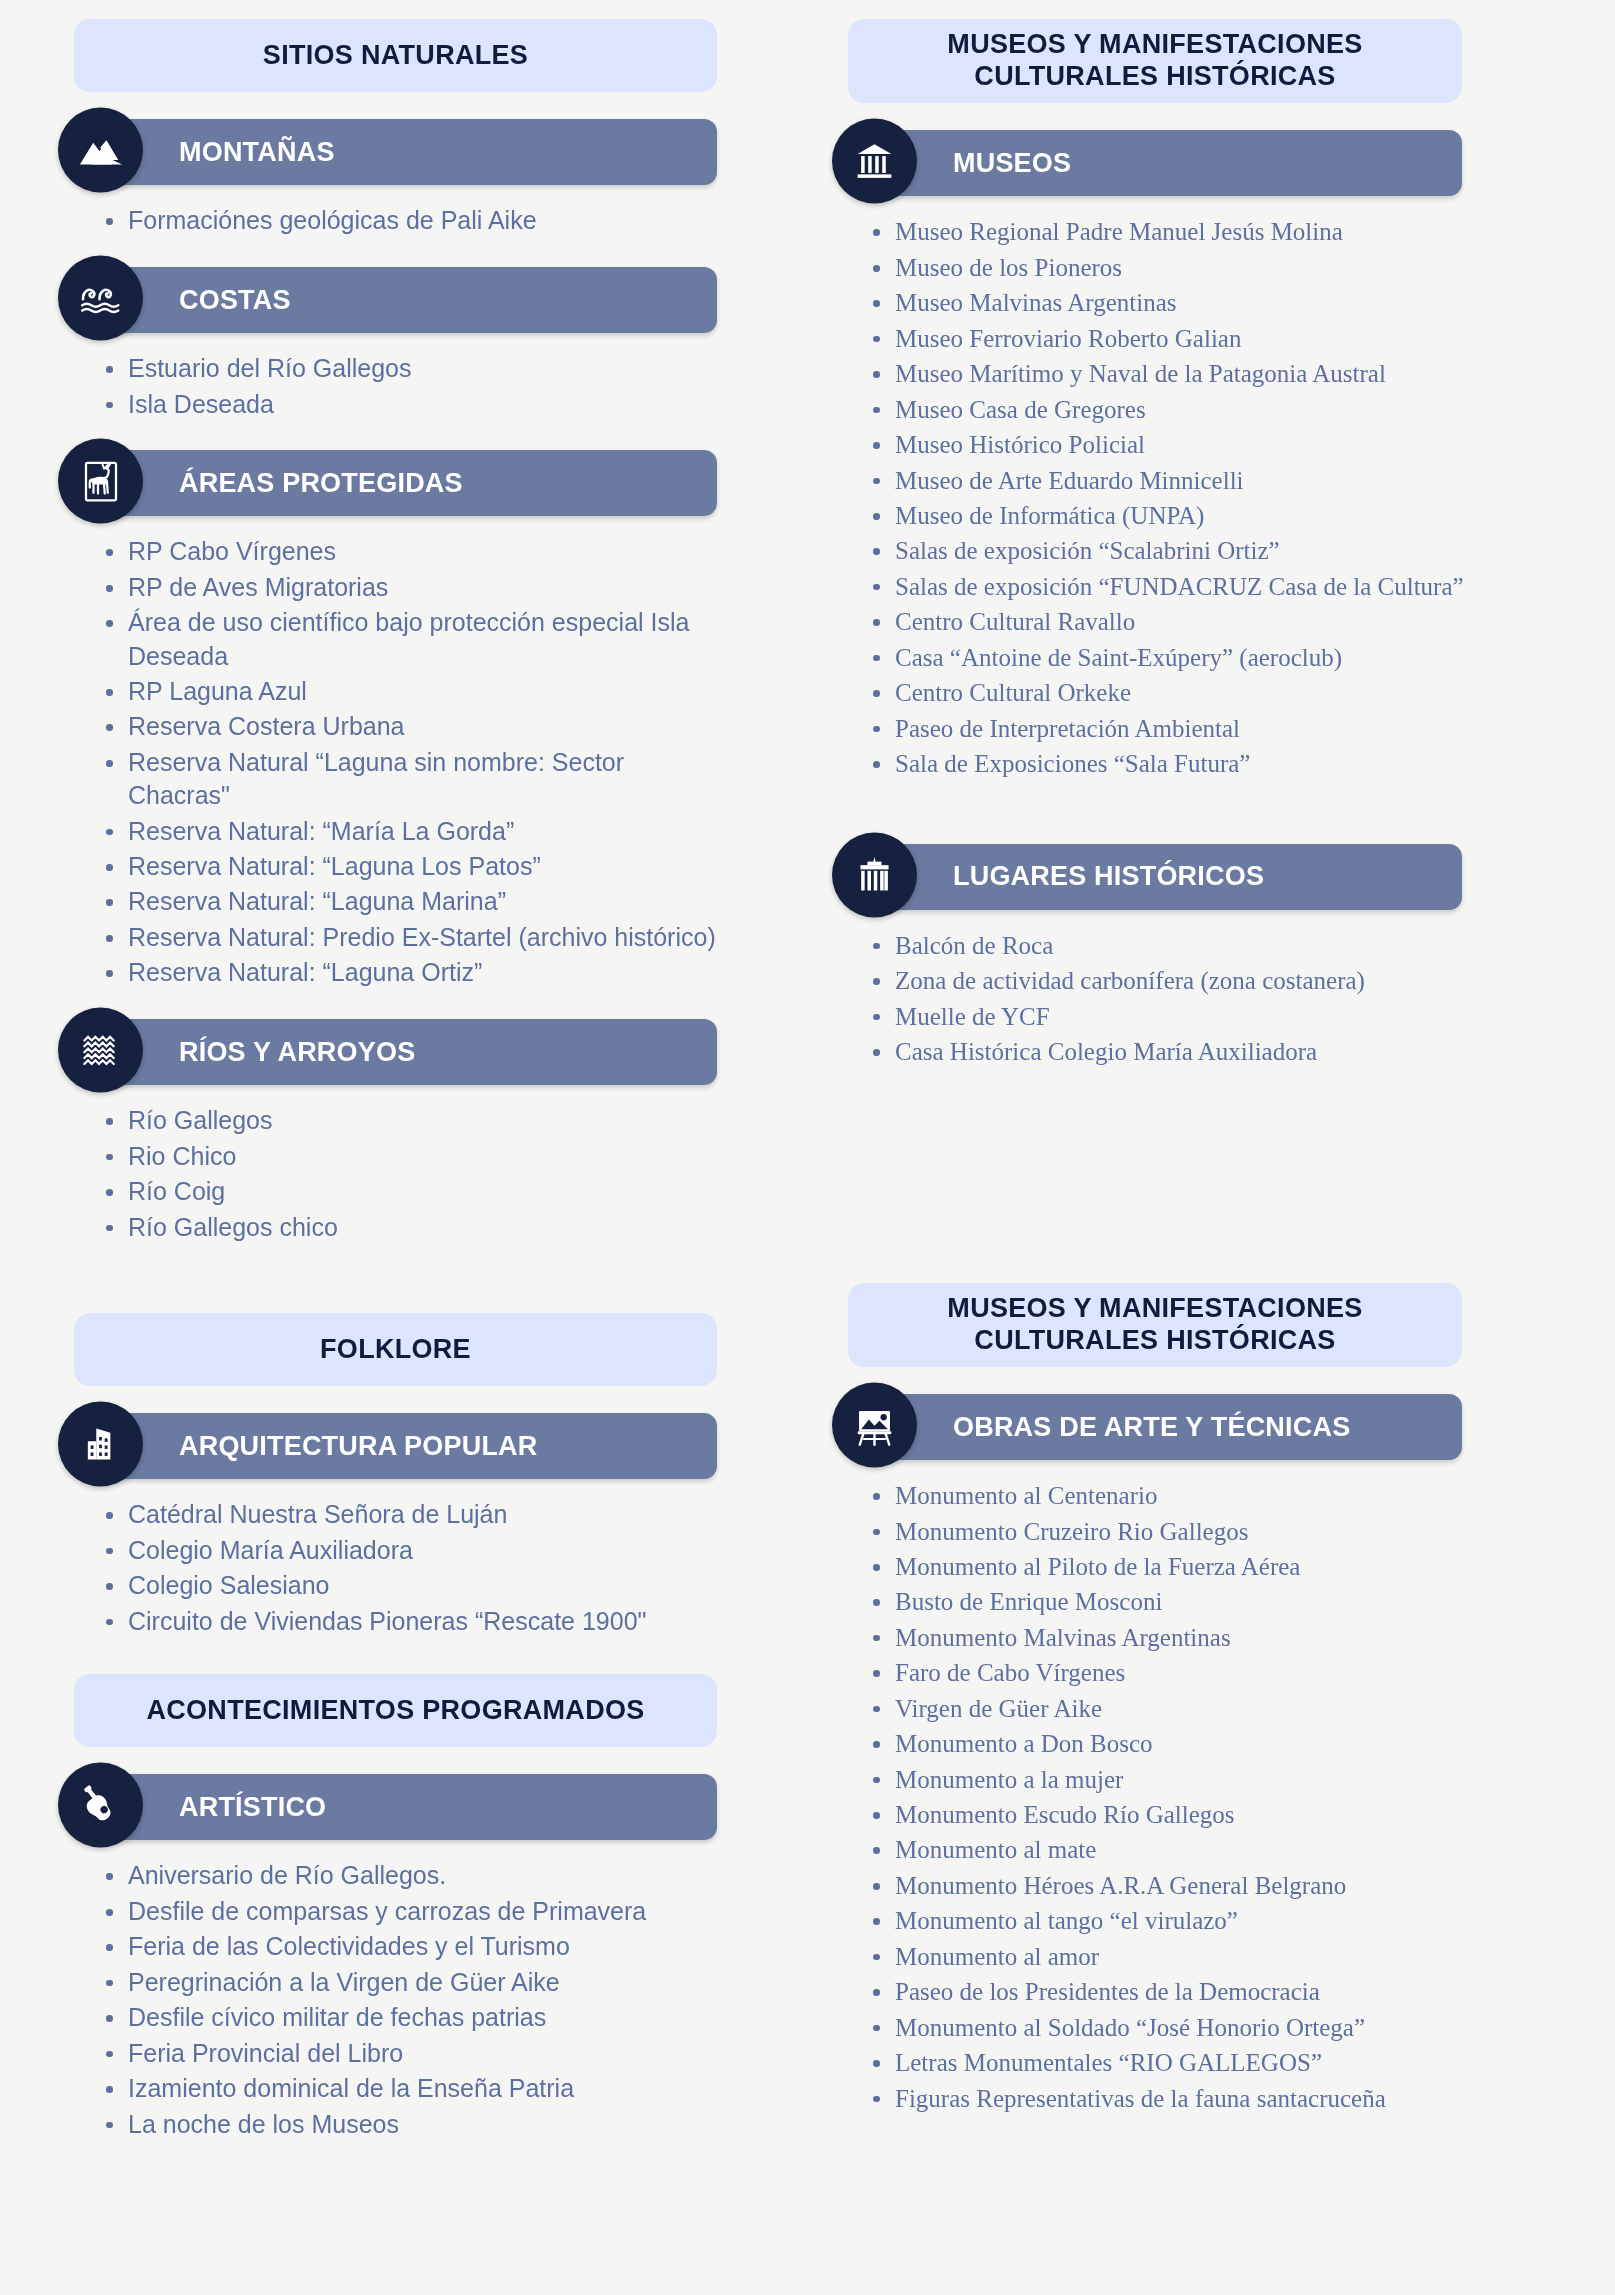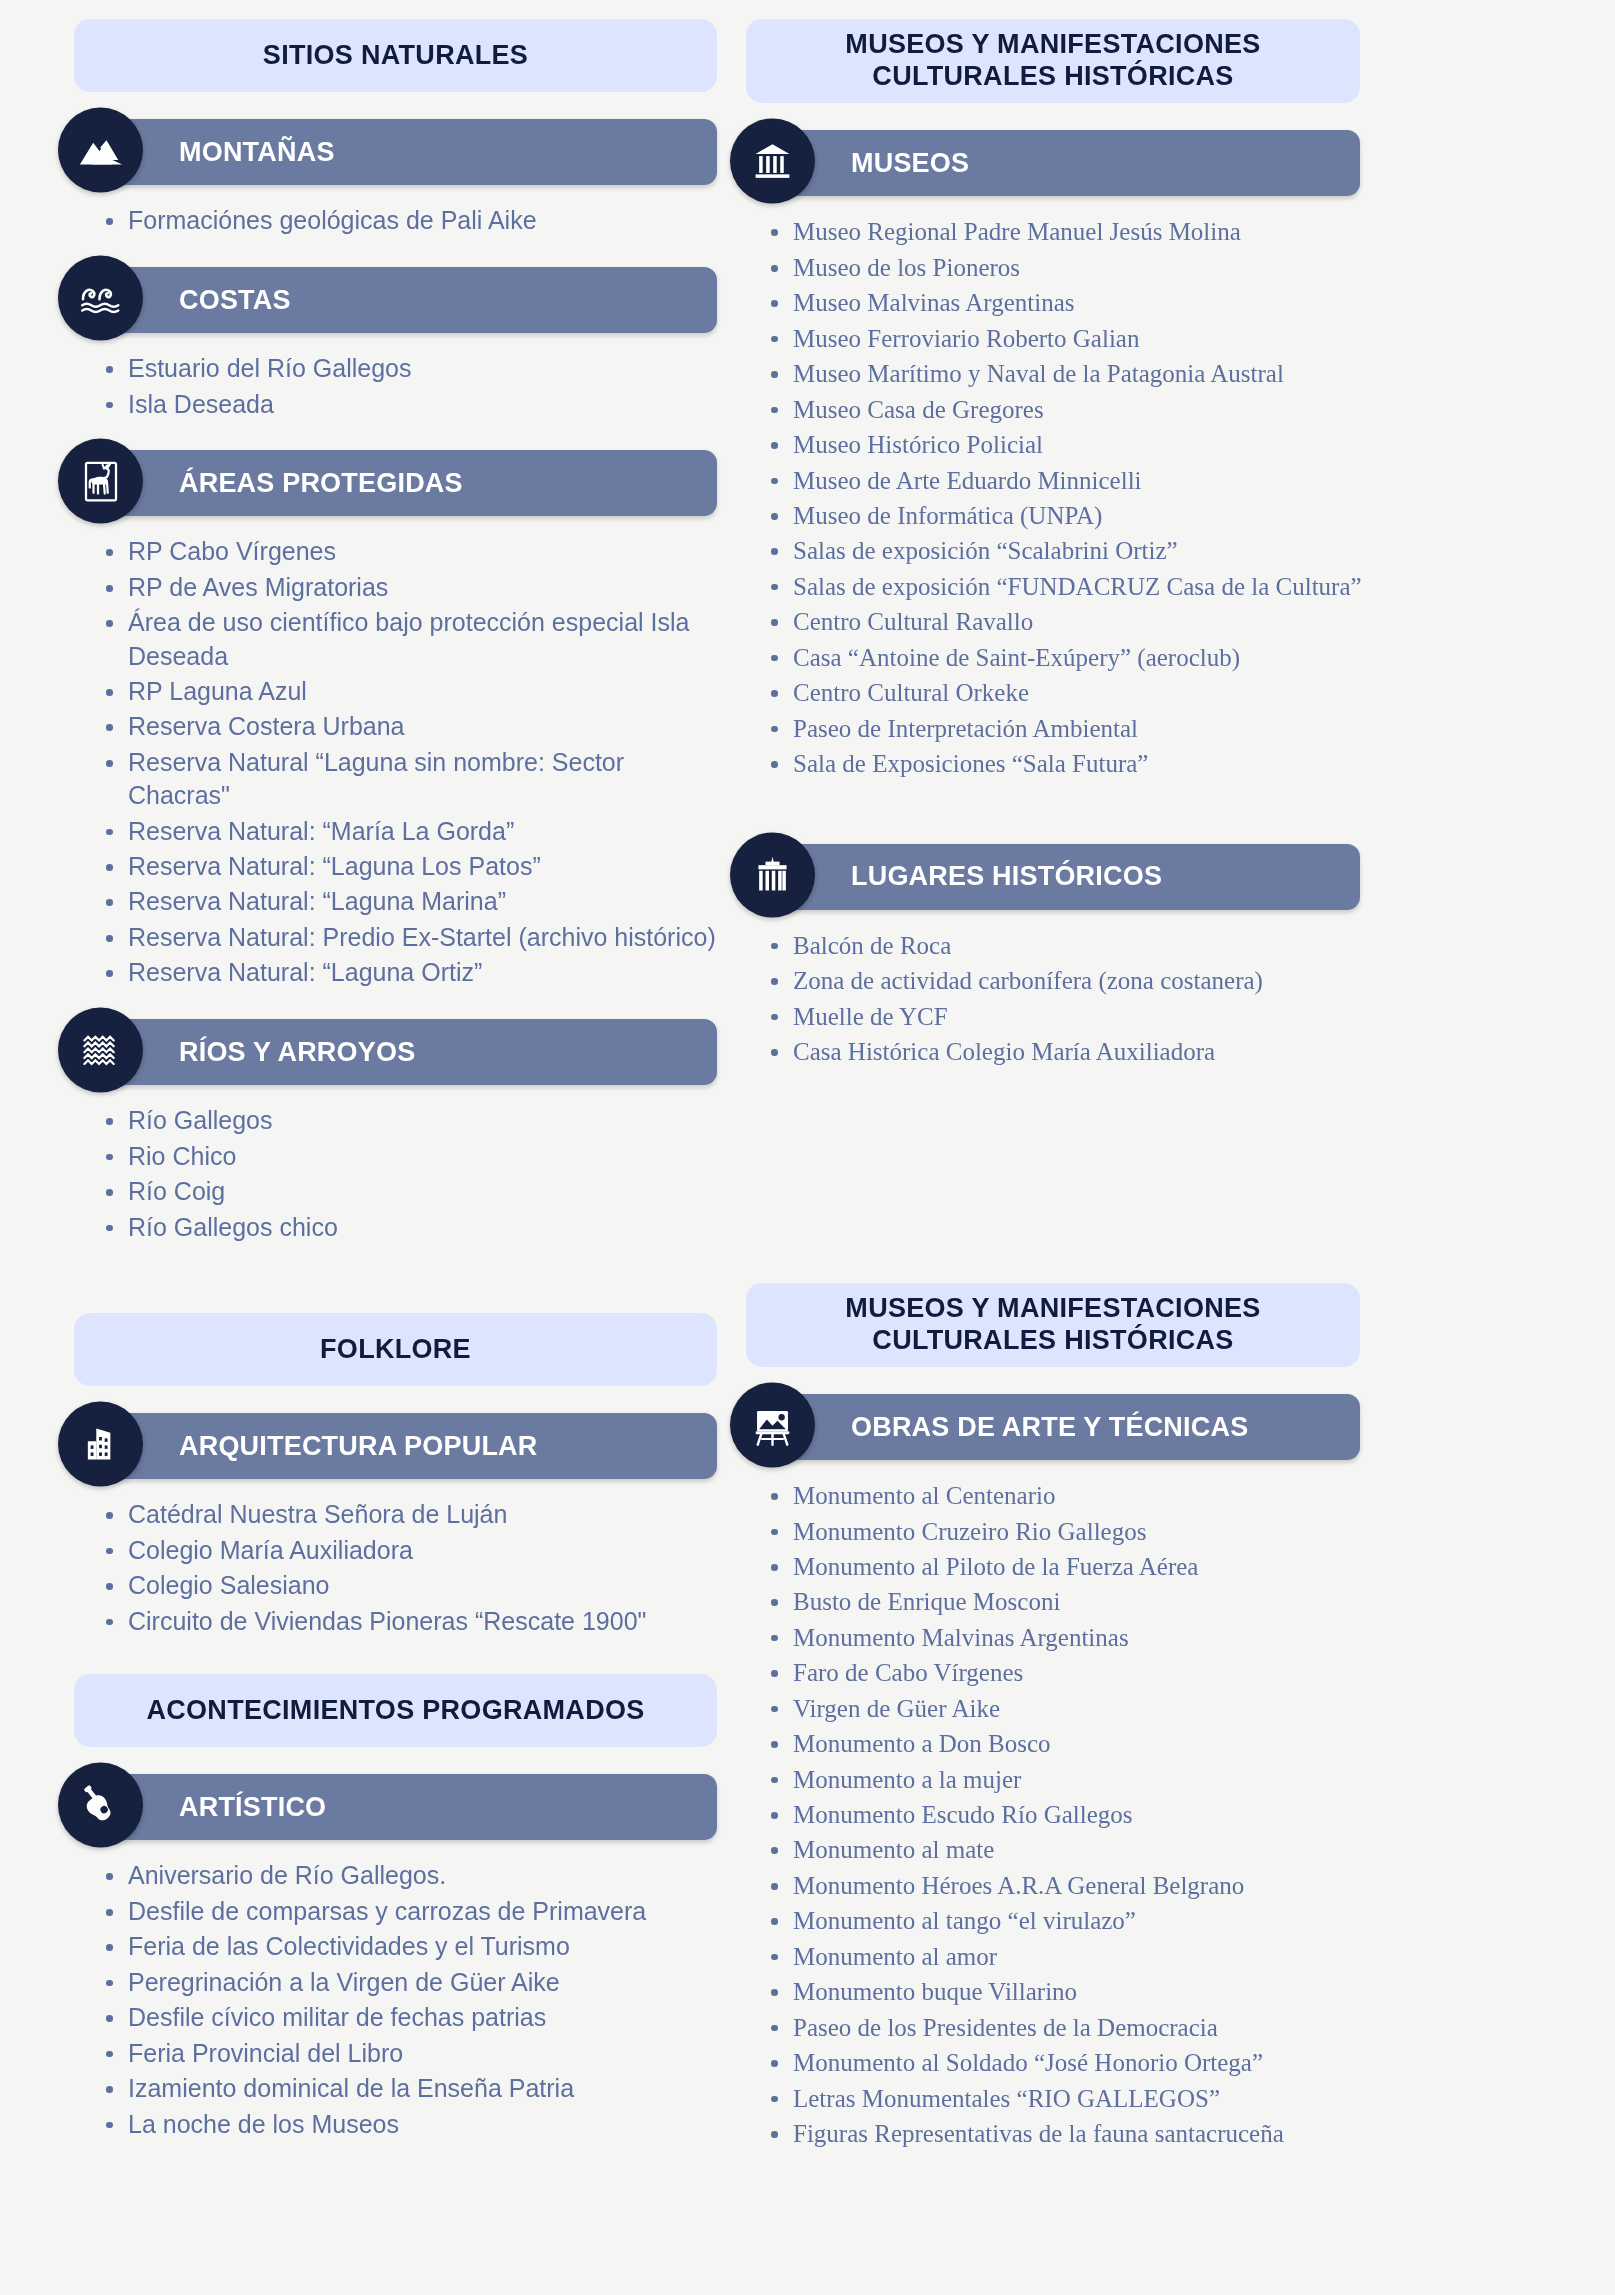--- a/index.html
+++ b/index.html
@@ -17,20 +17,21 @@
   }
 
   .page {
     position: relative;
     width: 1616px;
     height: 1975px;
     background: #f5f5f4;
     box-sizing: border-box;
     padding: 19px 73px 0 58px;
     display: flex;
+    gap: 102px;
     align-items: flex-start;
   }
 
   .column {
     display: flex;
     flex-direction: column;
     width: 672px;
     flex: 0 0 672px;
   }
   .column.right { width: 643px; flex: 0 0 643px; }
@@ -393,21 +394,20 @@
       <li>Monumento Malvinas Argentinas</li>
       <li>Faro de Cabo Vírgenes</li>
       <li>Virgen de Güer Aike</li>
       <li>Monumento a Don Bosco</li>
       <li>Monumento a la mujer</li>
       <li>Monumento Escudo Río Gallegos</li>
       <li>Monumento al mate</li>
       <li>Monumento Héroes A.R.A General Belgrano</li>
       <li>Monumento al tango “el virulazo”</li>
       <li>Monumento al amor</li>
-      <li>Monumento buque Villarino</li>
       <li>Paseo de los Presidentes de la Democracia</li>
       <li>Monumento al Soldado “José Honorio Ortega”</li>
       <li>Letras Monumentales “RIO GALLEGOS”</li>
       <li>Figuras Representativas de la fauna santacruceña</li>
     </ul>
 
   </div>
 
 </div>
 

